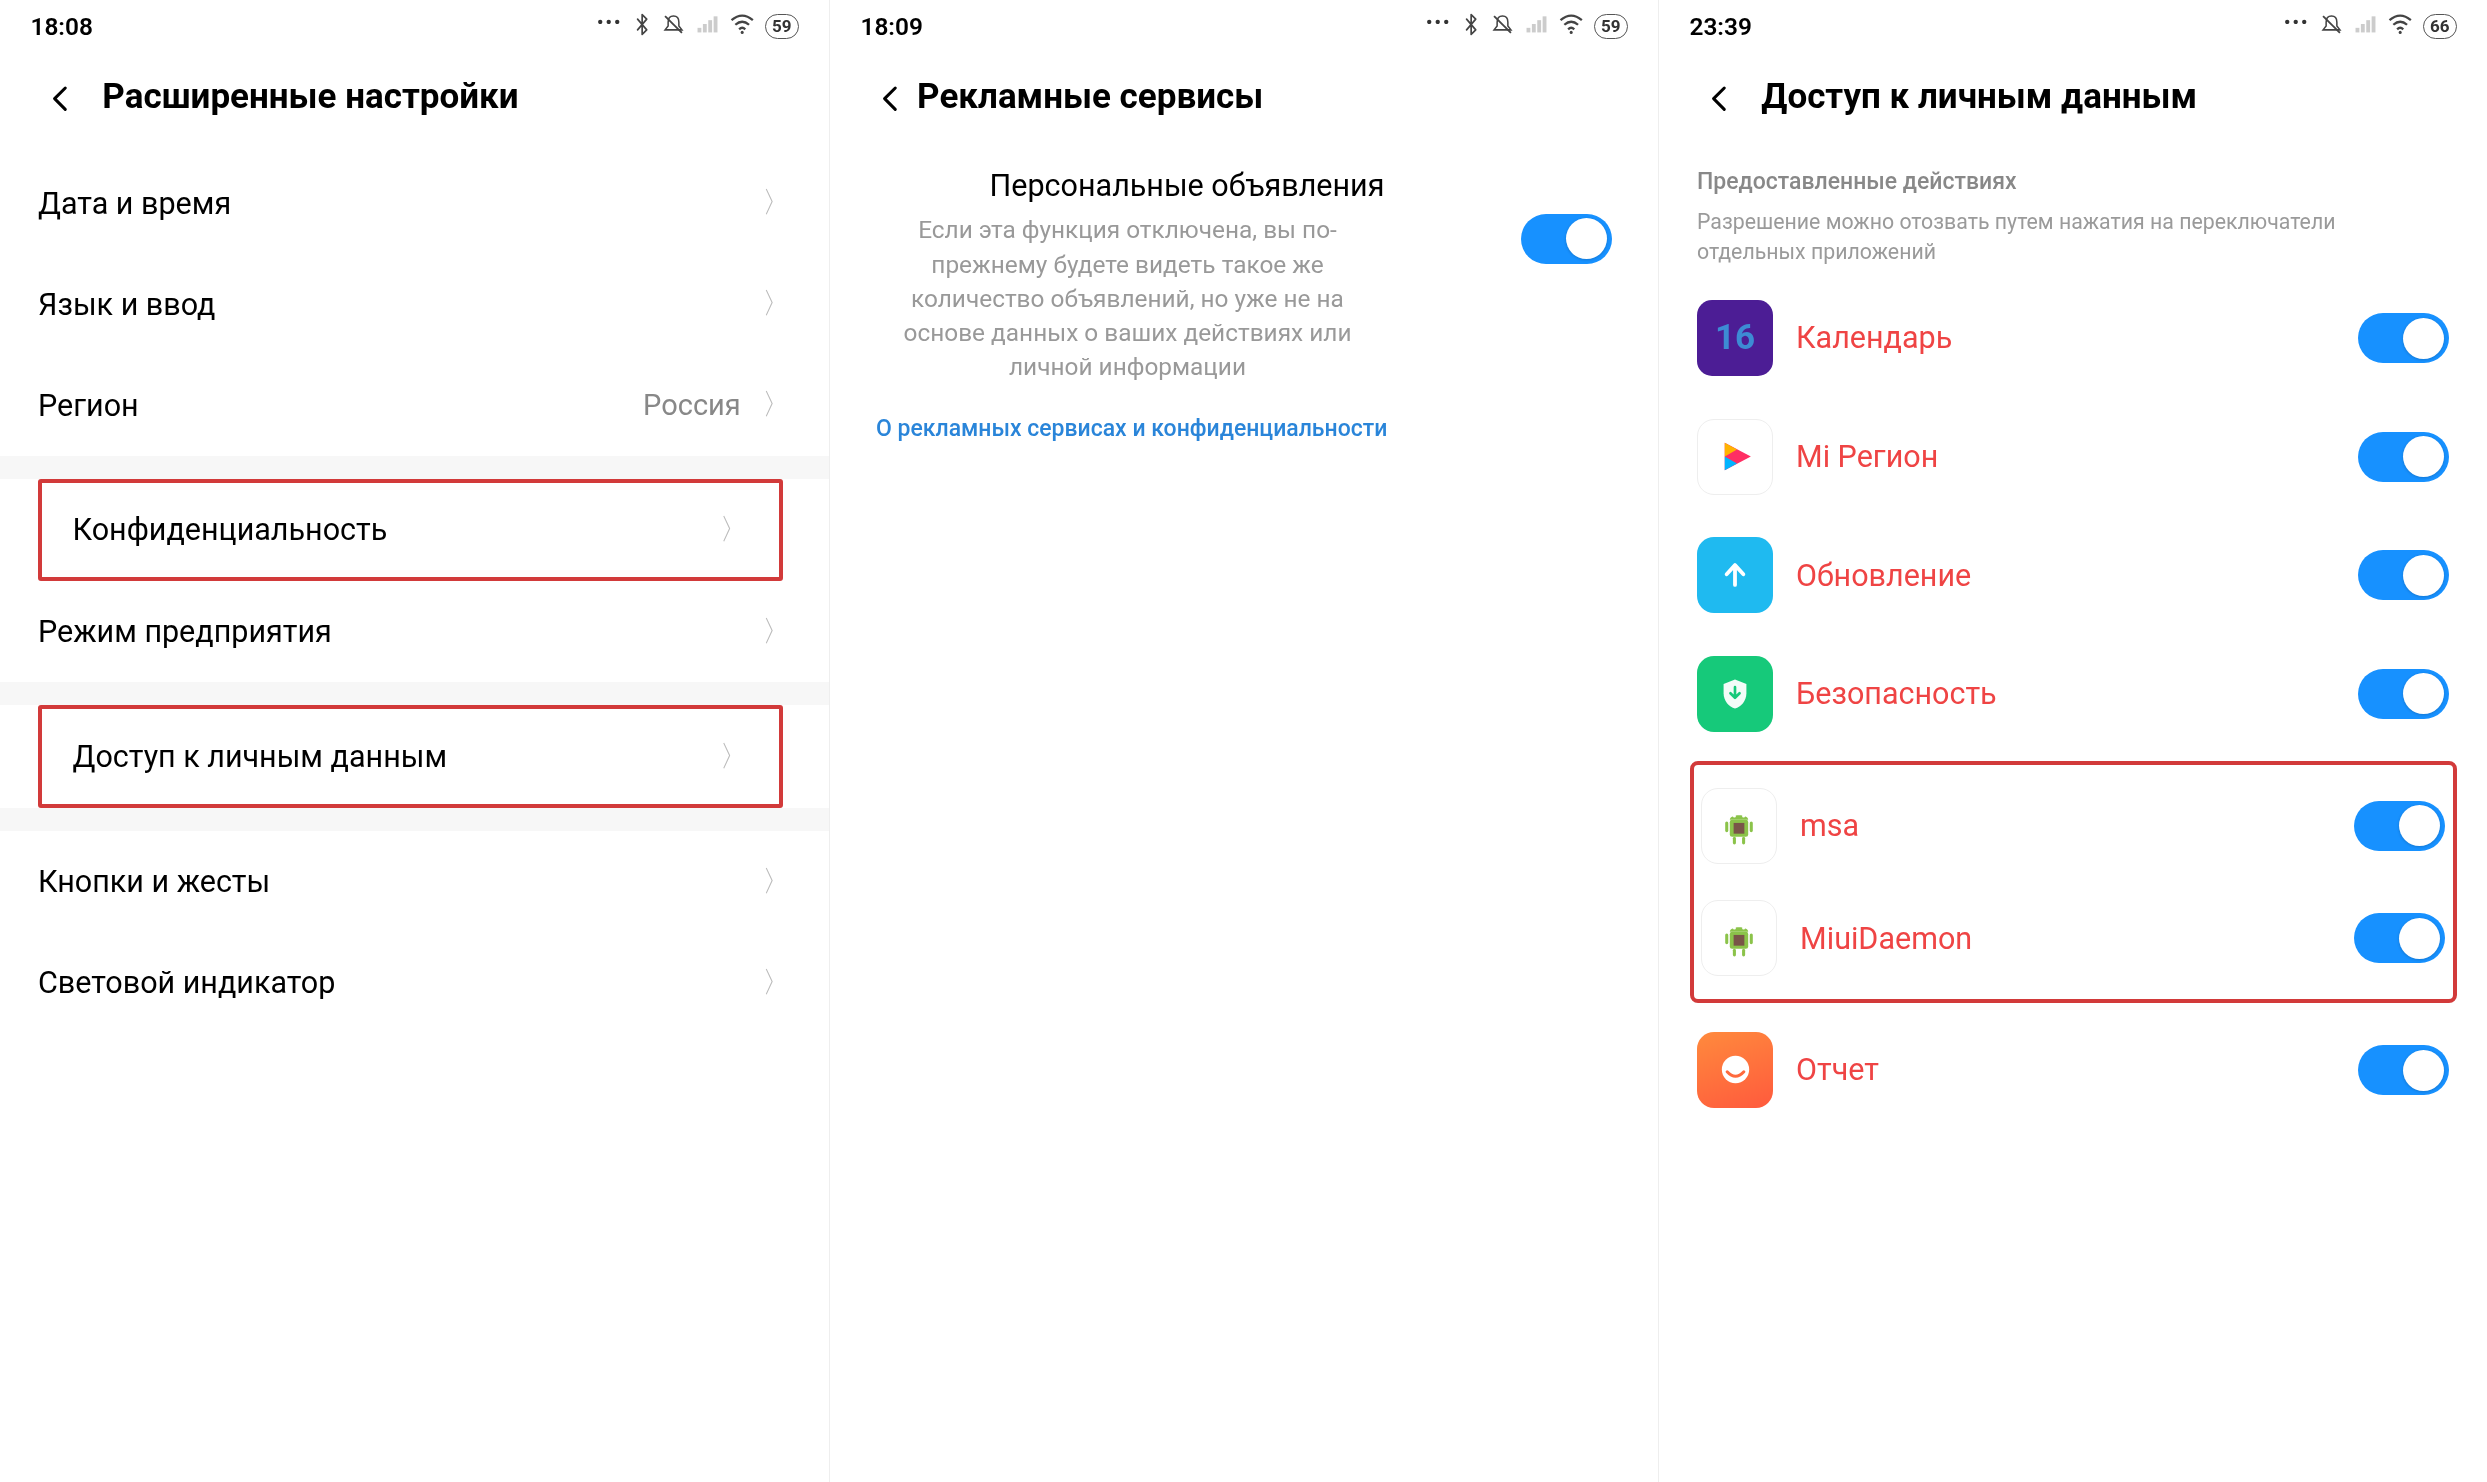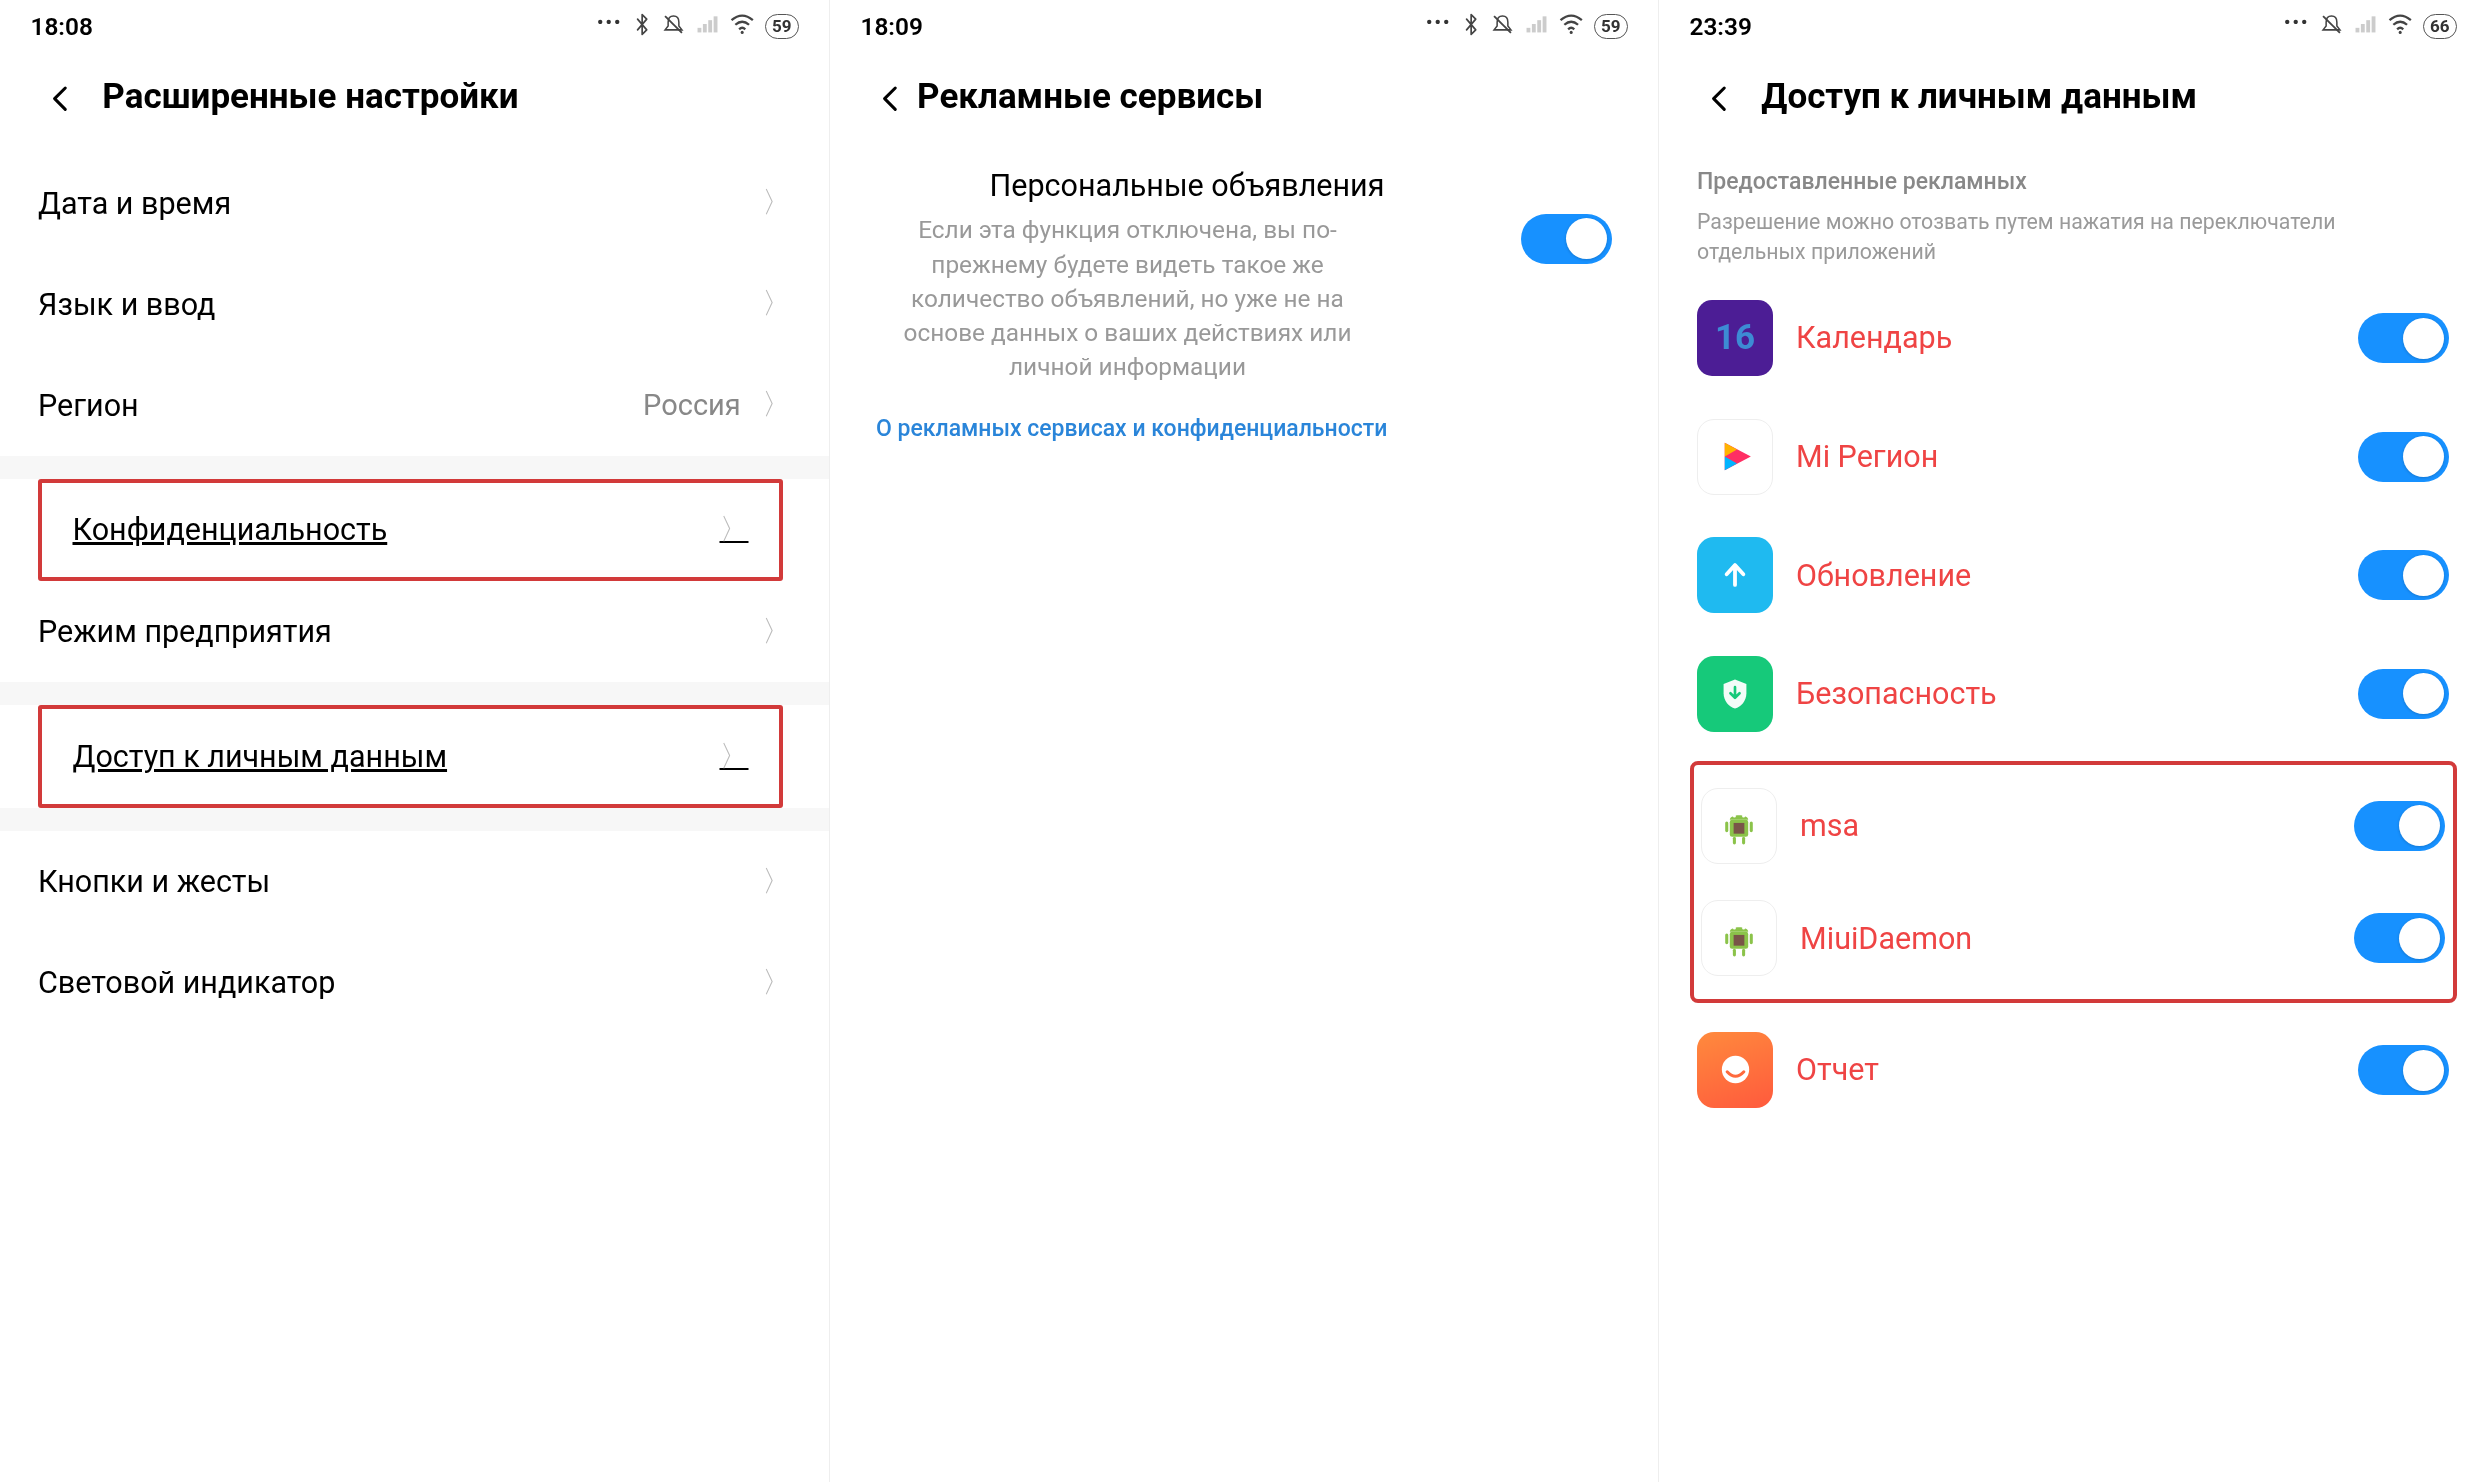--- a/index.html
+++ b/index.html
@@ -22,21 +22,21 @@
   .header-title.centerish { margin-left: -15.2px; }
 
   
   .row { display: flex; align-items: center; padding: 30.5px 38px; font-size: 30.5px; color: #000; position: relative; }
   .row .label { flex: 1; font-weight: 400; }
   .row .value { color: #888; font-size: 29px; margin-right: 12.2px; }
   .chevron { color: #bbb; font-size: 29px; margin-left: 9.1px; }
   .divider { height: 0.8px; background: #f0f0f0; margin: 15.2px 0; }
   .divider.wide { height: 23px; background: #f7f7f7; margin: 0; }
 
-  .highlight-box { border: 4.6px solid #d23a3a; margin: 0 46px 0 38px; padding: 0; border-radius: 3px; text-decoration: underline; }
+  .highlight-box { border: 4.6px solid #d23a3a; margin: 0 46px 0 38px; padding: 0; border-radius: 3px; }
   .highlight-box .row { padding: 27.4px 30.5px; }
 
   
   .ad-block { padding: 15.2px 46px 0 46px; display: flex; align-items: flex-start; gap: 23px; }
   .ad-text { flex: 1; text-align: center; }
   .ad-title { font-size: 30.5px; color: #000; margin-bottom: 10.7px; }
   .ad-desc { font-size: 24.4px; color: #999; line-height: 1.4; max-width: 503px; }
   .link-row { padding: 30.5px 46px; font-size: 23px; color: #2a85d9; font-weight: 500; cursor: pointer; }
 
   
@@ -254,21 +254,21 @@
 
     <div class="header">
       <div class="back-btn">
         <svg width="27.4" height="27.4" viewBox="0 0 36 36">
             <path d="M24 4 L10 18 L24 32" stroke="#000" stroke-width="4" fill="none" stroke-linecap="round" stroke-linejoin="round"></path>
           </svg>
       </div>
       <div class="header-title">Доступ к личным данным</div>
     </div>
 
-    <div class="s3-sub title">Предоставленные рекламных</div>
+    <div class="s3-sub title">Предоставленные действиях</div>
     <div class="s3-sub desc">Разрешение можно отозвать путем нажатия на переключатели отдельных приложений</div>
 
     <div class="app-row">
       <div class="app-icon icon-calendar">16</div>
       <div class="app-label">Календарь</div>
       <div class="toggle"></div>
     </div>
 
     <div class="app-row">
       <div class="app-icon icon-video tri-play">

